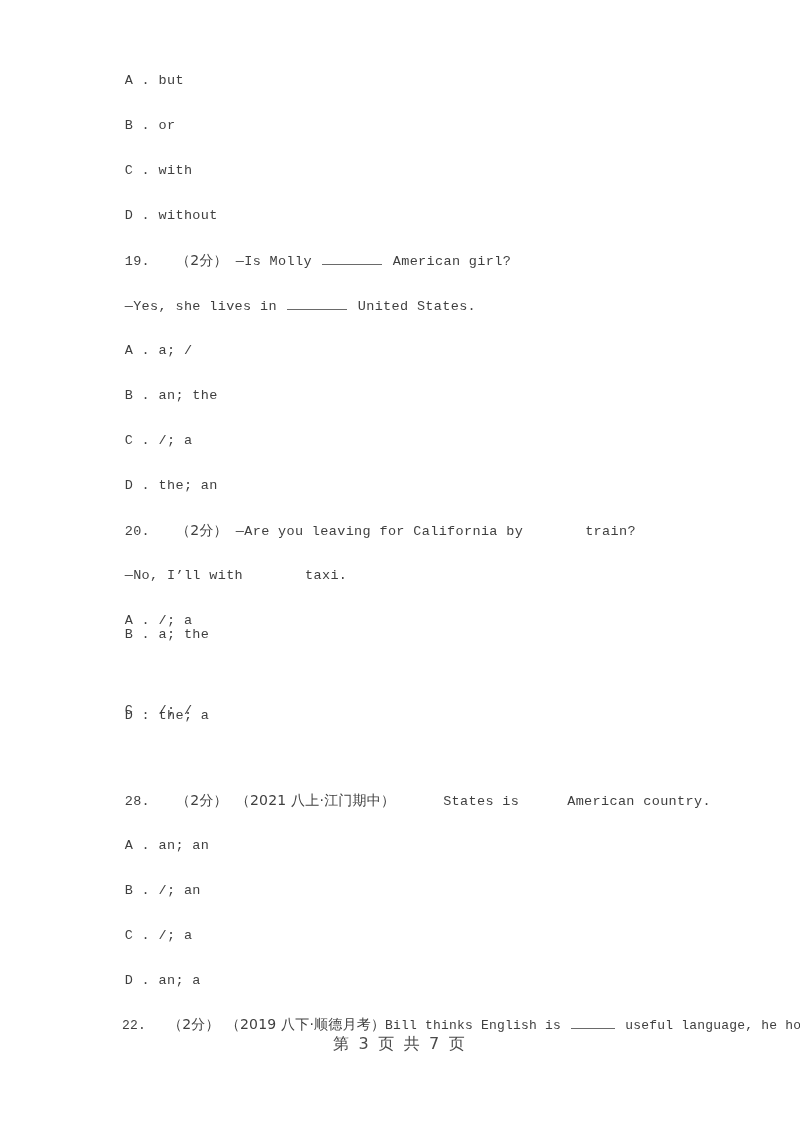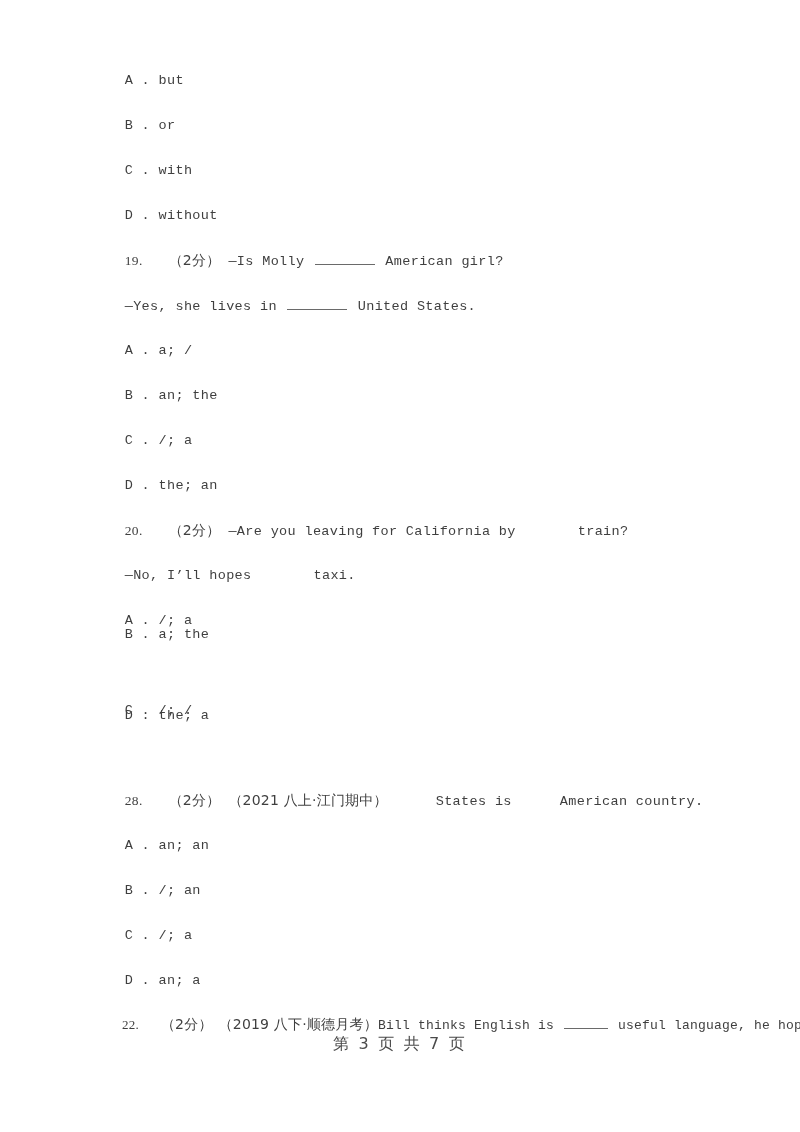--- a/index.html
+++ b/index.html
@@ -42,21 +42,20 @@
     letter-spacing: 0.35px;
     color: #3f3f3f;
   }
 
   .line.option {
     font-size: 13.5px;
   }
 
   .qnum {
     white-space: pre;
-    font-family: Liberation Serif, serif;
   }
 
   .cn {
     font-family: "DejaVu Sans", "Liberation Sans", sans-serif;
     font-size: 14px;
     letter-spacing: 0.2px;
   }
 
   .blank {
     display: inline-block;
@@ -120,21 +119,21 @@
       <span>C</span><span> . </span><span>/; a</span>
     </div>
     <div class="line option" style="top:462px">
       <span>D</span><span> . </span><span>the; an</span>
     </div>
 
     <div class="line" style="top:506px">
       <span class="qnum">20.</span><span class="gap-sm"></span><span class="cn">（2分）</span><span style="display:inline-block;width:8px"></span><span>—Are you leaving for California by</span><span class="gap-lg"></span><span>train?</span>
     </div>
     <div class="line" style="top:552px">
-      <span>—No, I’ll hopes</span><span class="gap-lg"></span><span>taxi.</span>
+      <span>—No, I’ll with</span><span class="gap-lg"></span><span>taxi.</span>
     </div>
     <div class="line option" style="top:597px">
       <span>A</span><span> . </span><span>/; a</span>
     </div>
     <div class="line option" style="top:611px">
       <span>B</span><span> . </span><span>a; the</span>
     </div>
     <div class="line option" style="top:687px">
       <span>C</span><span> . </span><span>/; /</span>
     </div>

